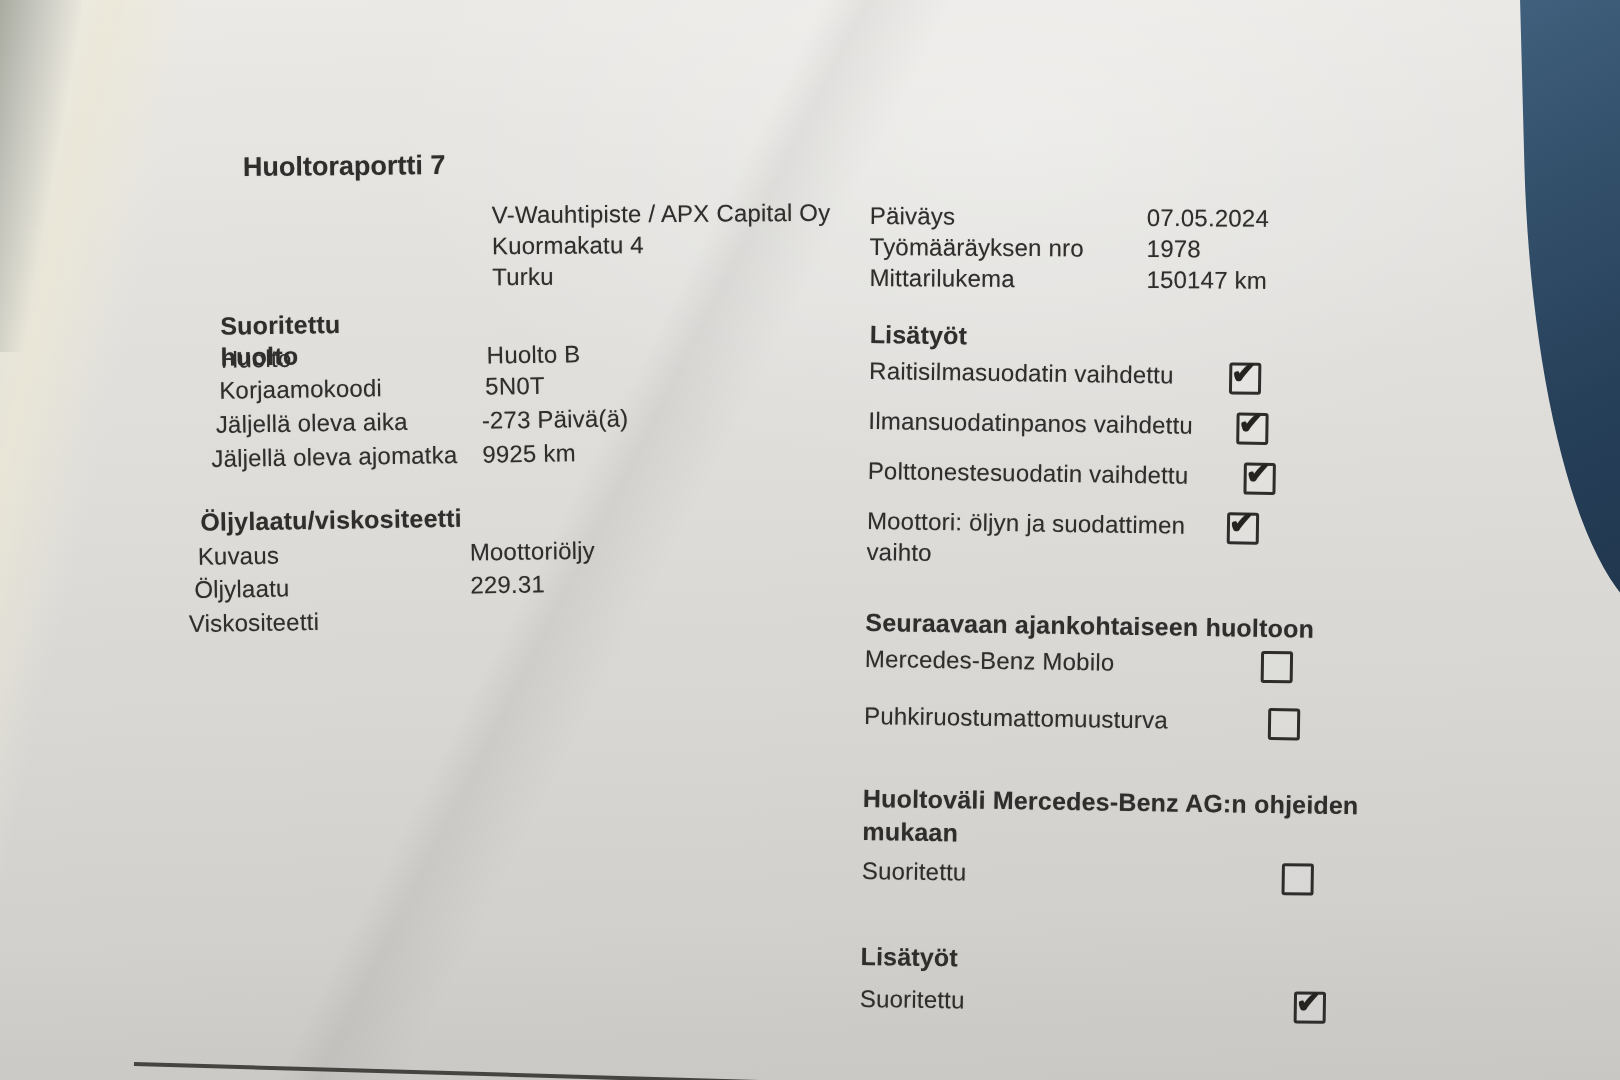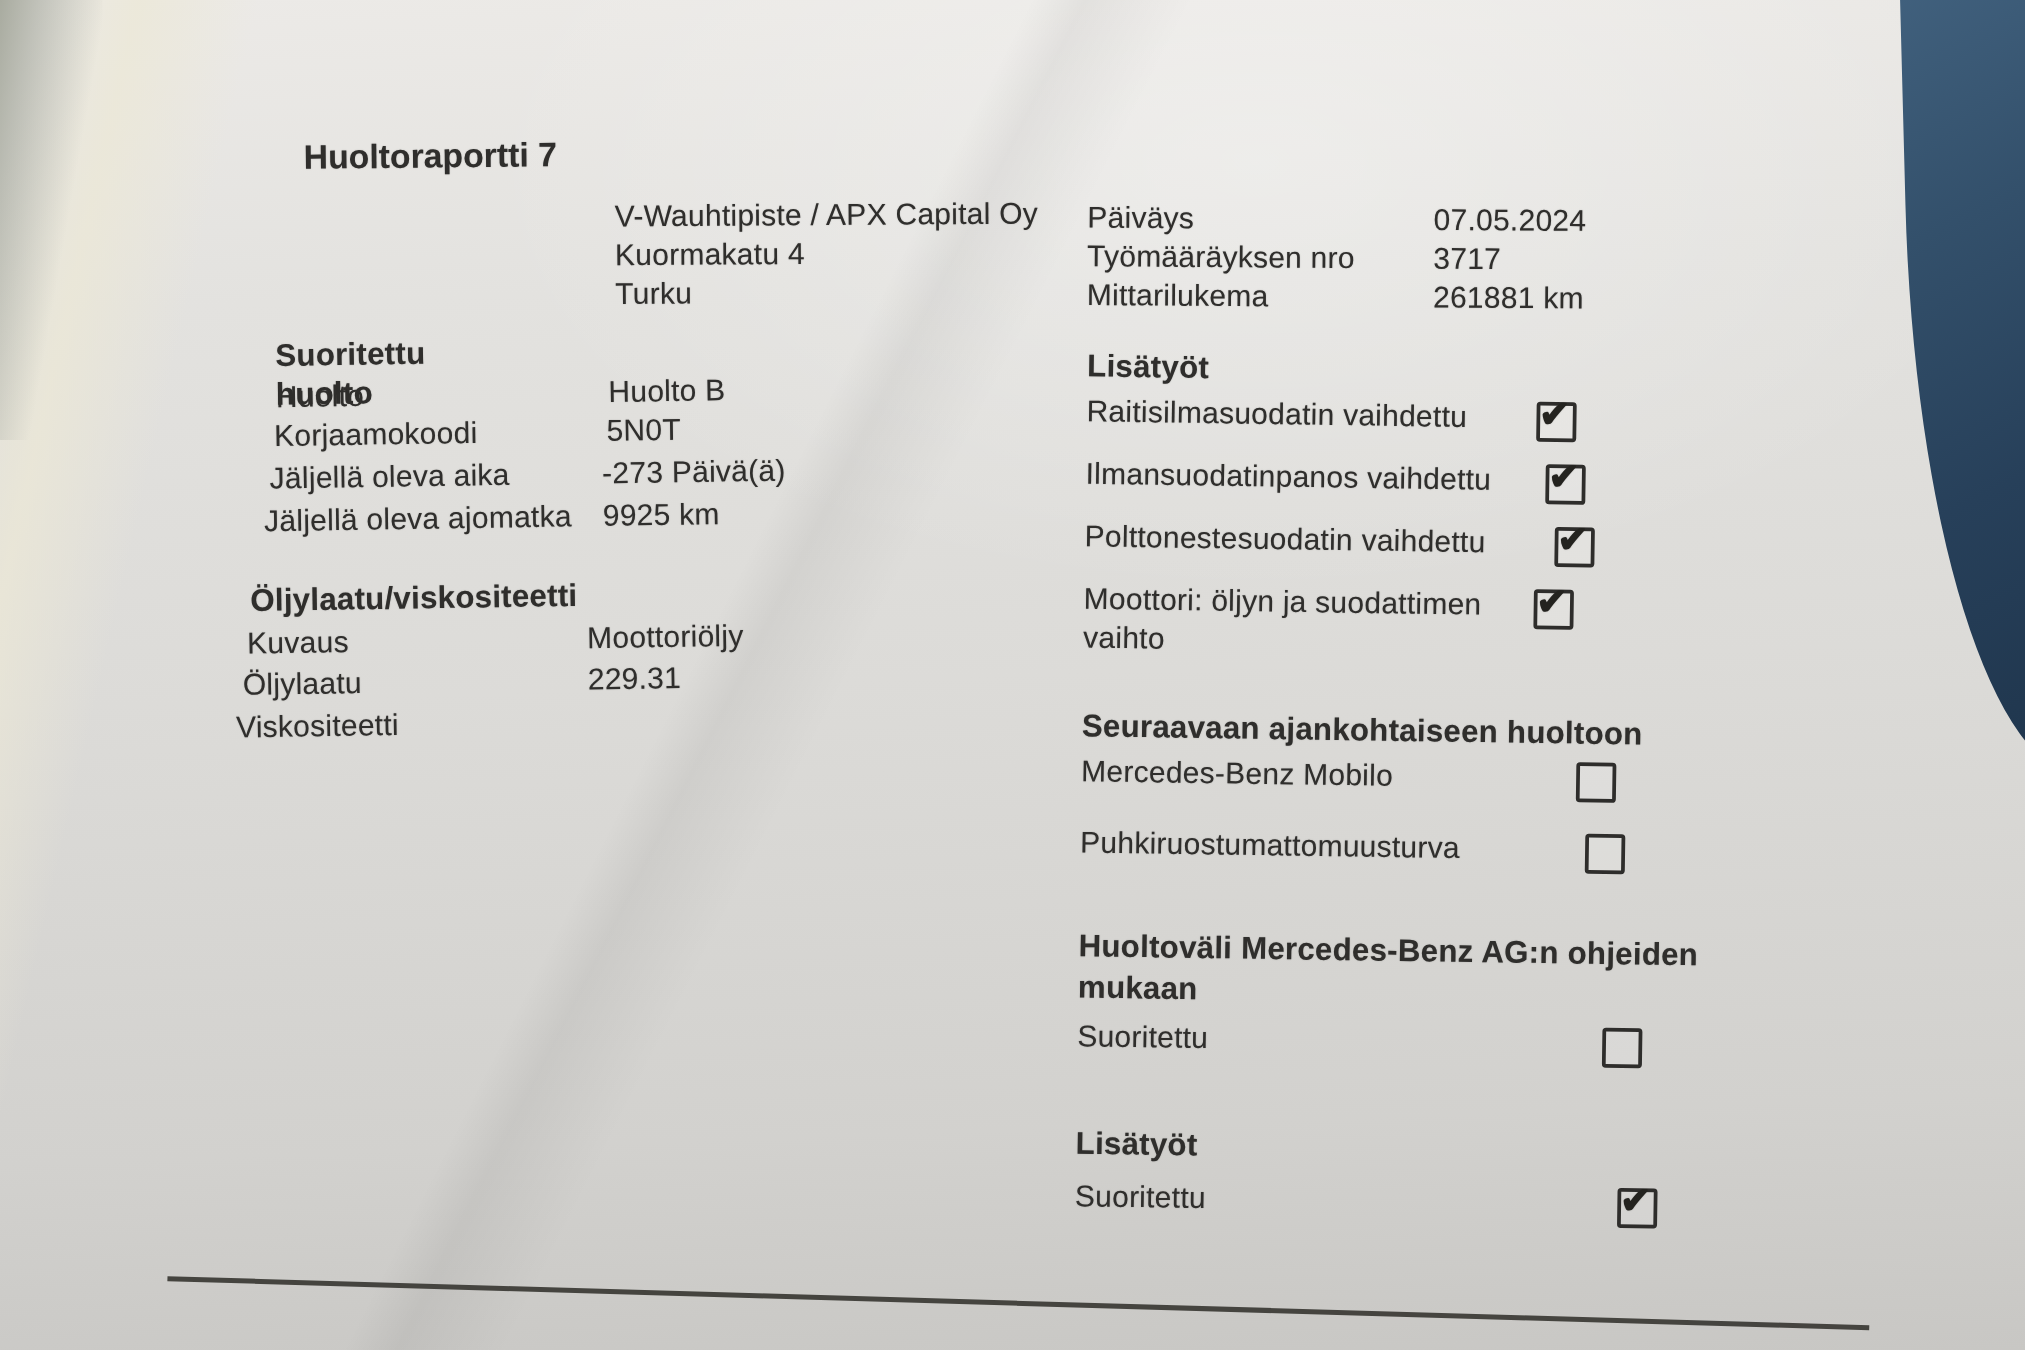--- a/index.html
+++ b/index.html
@@ -21,21 +21,21 @@
     transform:rotate(13deg);}
   .corner-wedge{position:absolute;left:-8px;top:-8px;width:90px;height:360px;
     background:linear-gradient(100deg,rgba(148,152,138,0.85) 0%,rgba(148,152,138,0) 62%);}
   .mid-crease{position:absolute;inset:0;
     background:linear-gradient(117deg,rgba(0,0,0,0) 38%,rgba(0,0,0,0.05) 40%,rgba(0,0,0,0) 44%);}
   .teal-band{position:absolute;top:-18px;right:-58px;width:150px;height:640px;
     background:linear-gradient(155deg,#41617e 0%,#33506b 30%,#27405a 62%,#1e344b 100%);
     border-bottom-left-radius:130px 460px;
     transform:rotate(-1.5deg);}
   .doc{position:absolute;inset:0;color:#2f2e2c;
-    text-shadow:0 0 1px rgba(47,46,44,0.35);}
+    text-shadow:0 0 1px rgba(47,46,44,0.35);margin-top:41px;}
   .fs{font-size:24px;line-height:31px;letter-spacing:0.2px;}
   .heading{font-size:25px;font-weight:700;letter-spacing:0.2px;}
 
   .title{position:absolute;left:243px;top:110px;font-size:27px;font-weight:700;transform:rotate(-0.6deg);}
 
   .workshop{position:absolute;left:492px;top:157px;transform:rotate(-0.4deg);}
   .meta{position:absolute;left:870px;top:159px;width:460px;transform:rotate(0.4deg);transform-origin:top left;}
   .meta-row{display:flex;}
   .meta-row .lbl{width:277px;flex:none;}
 
@@ -80,25 +80,25 @@
       <div>Turku</div>
     </div>
 
     <div class="meta fs">
       <div class="meta-row">
         <span class="lbl">Päiväys</span>
         <span>07.05.2024</span>
       </div>
       <div class="meta-row">
         <span class="lbl">Työmääräyksen nro</span>
-        <span>3717</span>
+        <span>1978</span>
       </div>
       <div class="meta-row">
         <span class="lbl">Mittarilukema</span>
-        <span>261881 km</span>
+        <span>150147 km</span>
       </div>
     </div>
 
     <div class="kv-block perf fs">
       <div class="kv-head heading">Suoritettu huolto</div>
       <div class="kv-row" style="left:14px;top:33px;">
         <span class="lbl">Huolto</span>
         <span>Huolto B</span>
       </div>
       <div class="kv-row" style="left:12px;top:64px;">

